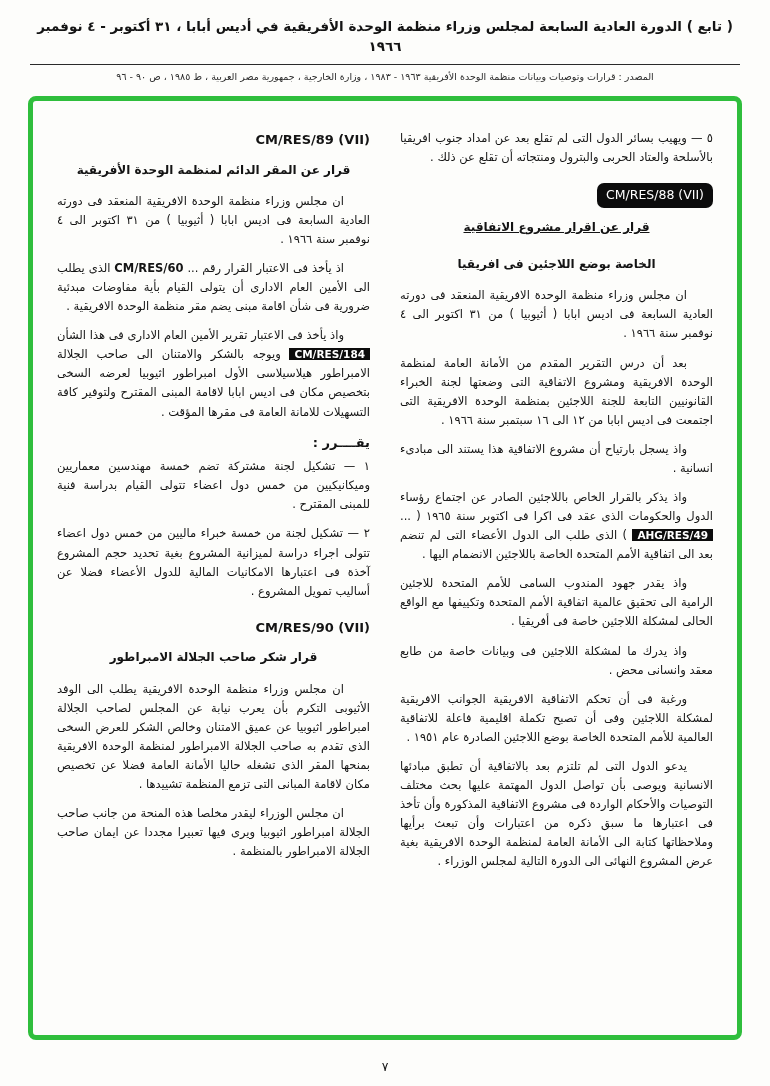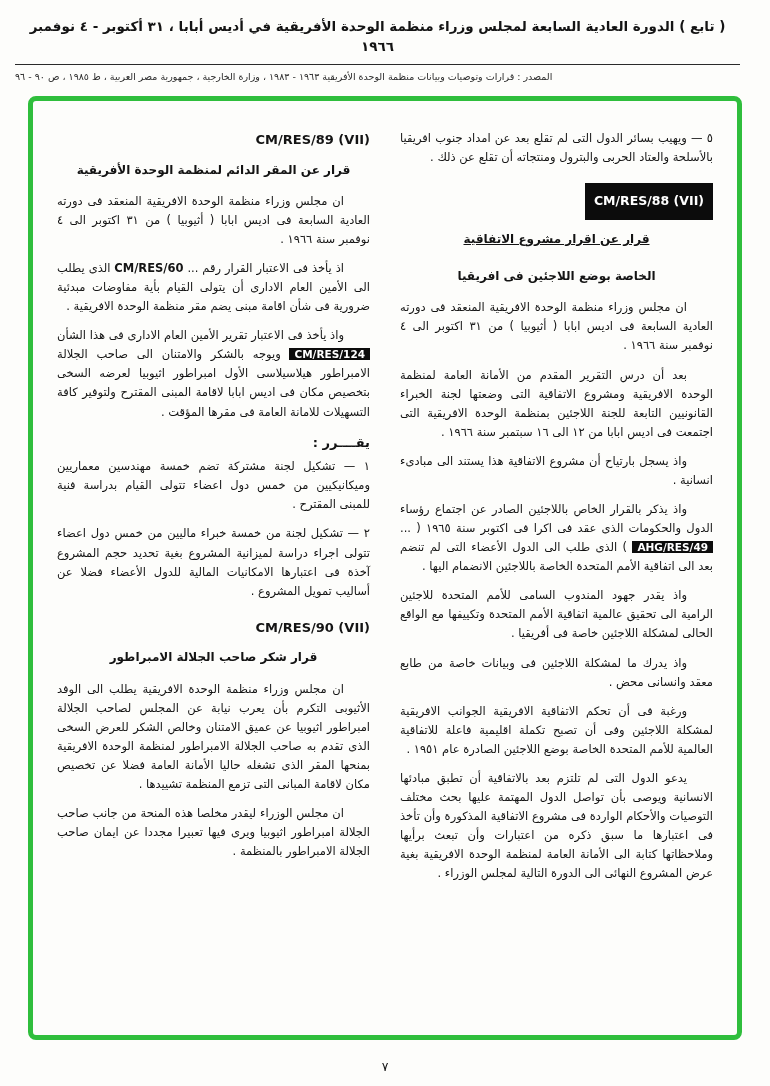--- a/index.html
+++ b/index.html
@@ -11,35 +11,35 @@
     -webkit-font-smoothing:antialiased;
   }
   .page {
     position:relative;
     width:770px; height:1086px;
     box-sizing:border-box;
     background:#fdfdfb;
     overflow:hidden;
   }
   
-  .hdr { padding:16px 30px 0 15px; }
+  .hdr { padding:16px 30px 0 30px; }
   .hdr-title {
     font-weight:bold;
     font-size:13.5px;
     text-align:center;
     line-height:1.5;
   }
   .hdr-rule {
     border-bottom:1.6px solid #2a2a2a;
     margin:7px 0 5px 0;
   }
   .hdr-source {
     font-size:9.5px;
     color:#2a2a2a;
-    text-align:left;
+    text-align:center;
     line-height:1.4;
   }
   
   .frame {
     position:absolute;
     top:96px; right:28px; left:28px; bottom:46px;
     border:5px solid #2fbe3c;
     border-radius:8px;
     box-sizing:border-box;
     padding:28px 24px 20px 24px;
@@ -62,24 +62,25 @@
     font-weight:bold;
     font-size:13px;
     margin:16px 0 10px 0;
     text-indent:0;
   }
   .code-head.first { margin-top:0; }
   .code-badge {
     display:inline-block;
     background:#0c0c0c;
     color:#ffffff;
-    padding:8px 9px;
-    font-weight:bold;
+    padding:2px 9px;
+    font-weight:normal;
     font-size:12.5px;
     direction:ltr;
+    border-radius:7px;
   }
   .res-title {
     text-align:center;
     font-weight:bold;
     font-size:12px;
     line-height:1.6;
     margin:4px 0 12px 0;
     text-indent:0;
   }
   .res-title.tight { margin-bottom:18px;text-decoration:underline; }
@@ -151,21 +152,21 @@
 
     <section class="col">
       <div class="code-head first">CM/RES/89 (VII)</div>
 
       <div class="res-title">قرار عن المقر الدائم لمنظمة الوحدة الأفريقية</div>
 
       <p class="para">ان مجلس وزراء منظمة الوحدة الافريقية المنعقد فى دورته العادية السابعة فى اديس ابابا ( أثيوبيا ) من ٣١ اكتوبر الى ٤ نوفمبر سنة ١٩٦٦ .</p>
 
       <p class="para"><span>اذ يأخذ فى الاعتبار القرار رقم ...</span> <span class="code-plain">CM/RES/60</span> <span>الذى يطلب الى الأمين العام الادارى أن يتولى القيام بأية مفاوضات مبدئية ضرورية فى شأن اقامة مبنى يضم مقر منظمة الوحدة الافريقية .</span></p>
 
-      <p class="para"><span>واذ يأخذ فى الاعتبار تقرير الأمين العام الادارى فى هذا الشأن</span> <span class="code-inline">CM/RES/124</span> <span>ويوجه بالشكر والامتنان الى صاحب الجلالة الامبراطور هيلاسيلاسى الأول امبراطور اثيوبيا لعرضه السخى بتخصيص مكان فى اديس ابابا لاقامة المبنى المقترح ولتوفير كافة التسهيلات للامانة العامة فى مقرها المؤقت .</span></p>
+      <p class="para"><span>واذ يأخذ فى الاعتبار تقرير الأمين العام الادارى فى هذا الشأن</span> <span class="code-inline">CM/RES/184</span> <span>ويوجه بالشكر والامتنان الى صاحب الجلالة الامبراطور هيلاسيلاسى الأول امبراطور اثيوبيا لعرضه السخى بتخصيص مكان فى اديس ابابا لاقامة المبنى المقترح ولتوفير كافة التسهيلات للامانة العامة فى مقرها المؤقت .</span></p>
 
       <div class="decides">يقــــرر :</div>
 
       <p class="para-flush">١ — تشكيل لجنة مشتركة تضم خمسة مهندسين معماريين وميكانيكيين من خمس دول اعضاء تتولى القيام بدراسة فنية للمبنى المقترح .</p>
       <p class="para-flush">٢ — تشكيل لجنة من خمسة خبراء ماليين من خمس دول اعضاء تتولى اجراء دراسة لميزانية المشروع بغية تحديد حجم المشروع آخذة فى اعتبارها الامكانيات المالية للدول الأعضاء فضلا عن أساليب تمويل المشروع .</p>
 
       <div class="code-head">CM/RES/90 (VII)</div>
 
       <div class="res-title">قرار شكر صاحب الجلالة الامبراطور</div>
 

